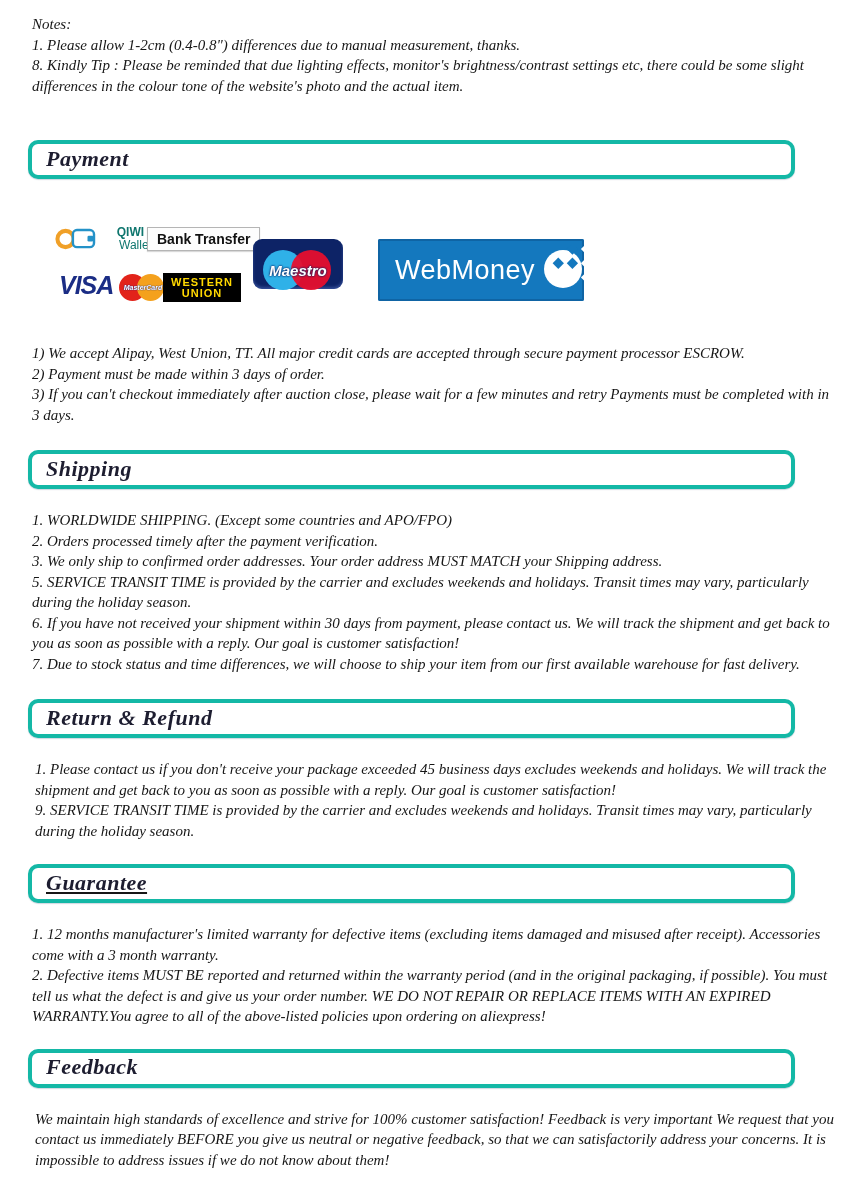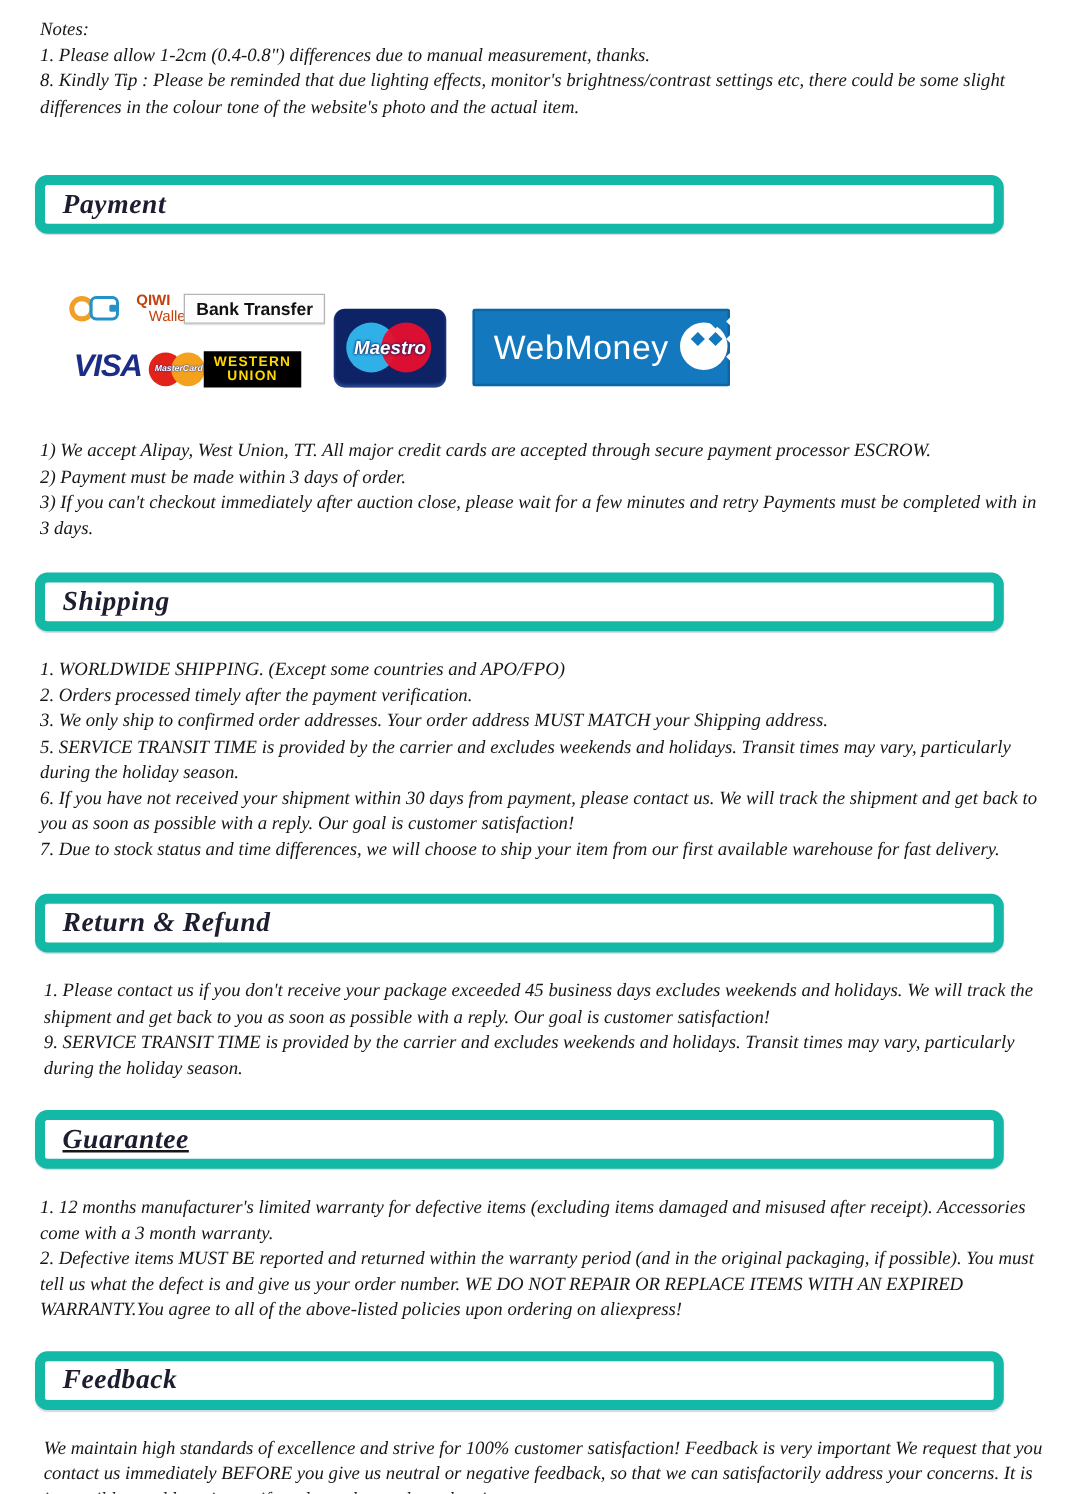--- a/index.html
+++ b/index.html
@@ -7,54 +7,54 @@
     width:862px;height:1195px;overflow:hidden;
     font-family:"Liberation Serif","DejaVu Serif",serif;
     color:#161616;
   }
   .page{padding:12px 28px 0 28px;position:relative;}
   
   .txt{font-size:15px;line-height:20.5px;max-width:804px;padding-left:4px;font-style:italic;}
   .txt div{margin:0;}
   
   .hdr-box{
-    width:731px;border:8px solid #14b8a6;border-radius:10px;
+    width:731px;border:4px solid #14b8a6;border-radius:10px;
     background:#ffffff;padding:1px 14px 3px 14px;height:27px;
     box-shadow:0 1px 1px rgba(120,140,170,.35);
     display:flex;align-items:center;
   }
   .hdr-title{
     font-size:22px;font-style:italic;font-weight:bold;color:#1d1d30;
     letter-spacing:.5px;
   }
   
   .logos{position:relative;height:96px;margin:38px 0 0 15px;width:560px;}
   .logo{position:absolute;}
   .qiwi{left:12px;top:6px;display:flex;align-items:flex-start;}
-  .qiwi-text{font-family:"Liberation Sans",sans-serif;color:#c2410c;font-size:12px;font-weight:bold;line-height:13px;margin-left:2px;margin-top:3px;}
+  .qiwi-text{font-family:"Liberation Sans",sans-serif;color:#0f766e;font-size:12px;font-weight:bold;line-height:13px;margin-left:2px;margin-top:3px;text-align:center;}
   .qiwi-text .l2{margin-left:10px;font-weight:normal;}
   .bank{left:104px;top:10px;border:1px solid #b5b5b5;background:#fdfdfd;
         font-family:"Liberation Sans",sans-serif;font-weight:bold;font-size:14px;color:#111;
         padding:3px 9px;box-shadow:0 1px 1px rgba(0,0,0,.15);}
   .visa{left:16px;top:54px;font-family:"Liberation Sans",sans-serif;
         font-style:italic;font-weight:900;font-size:25px;color:#1b2d85;letter-spacing:-1px;}
   .mc{left:76px;top:57px;width:46px;height:28px;}
   .mc .c1,.mc .c2{position:absolute;width:27px;height:27px;border-radius:50%;top:0;}
   .mc .c1{left:0;background:#e2231a;}
   .mc .c2{left:18px;background:#f4a11d;}
   .mc .word{
     position:absolute;left:1px;top:10px;width:46px;text-align:center;
     font-family:"Liberation Sans",sans-serif;font-style:italic;font-weight:bold;
     font-size:7px;color:#fff;text-shadow:0 0 1px #1b2d85,0 0 1px #1b2d85;
   }
   .wu{left:120px;top:56px;width:78px;height:29px;background:#000;
       display:flex;flex-direction:column;justify-content:center;align-items:center;}
   .wu span{font-family:"Liberation Sans",sans-serif;font-weight:bold;color:#ffd800;
       font-size:11px;line-height:11px;letter-spacing:1px;}
-  .maestro{left:224px;top:22px;width:90px;height:63px;background:#0d2366;border-radius:9px;
+  .maestro{left:210px;top:22px;width:90px;height:50px;background:#0d2366;border-radius:9px;
       box-shadow:inset 0 -2px 3px rgba(90,120,200,.5);}
   .maestro .c1,.maestro .c2{position:absolute;width:40px;height:40px;border-radius:50%;top:11px;}
   .maestro .c1{left:10px;background:#2fb1e8;}
   .maestro .c2{left:38px;background:#e60f2e;opacity:.95;}
   .maestro .word{
     position:absolute;left:0;top:23px;width:90px;text-align:center;
     font-family:"Liberation Sans",sans-serif;font-style:italic;font-weight:bold;
     font-size:15px;color:#fff;text-shadow:0 0 2px #0d2366,0 0 2px #0d2366;
   }
   .wm{left:335px;top:22px;width:206px;height:62px;background:#1478be;border-radius:2px;

